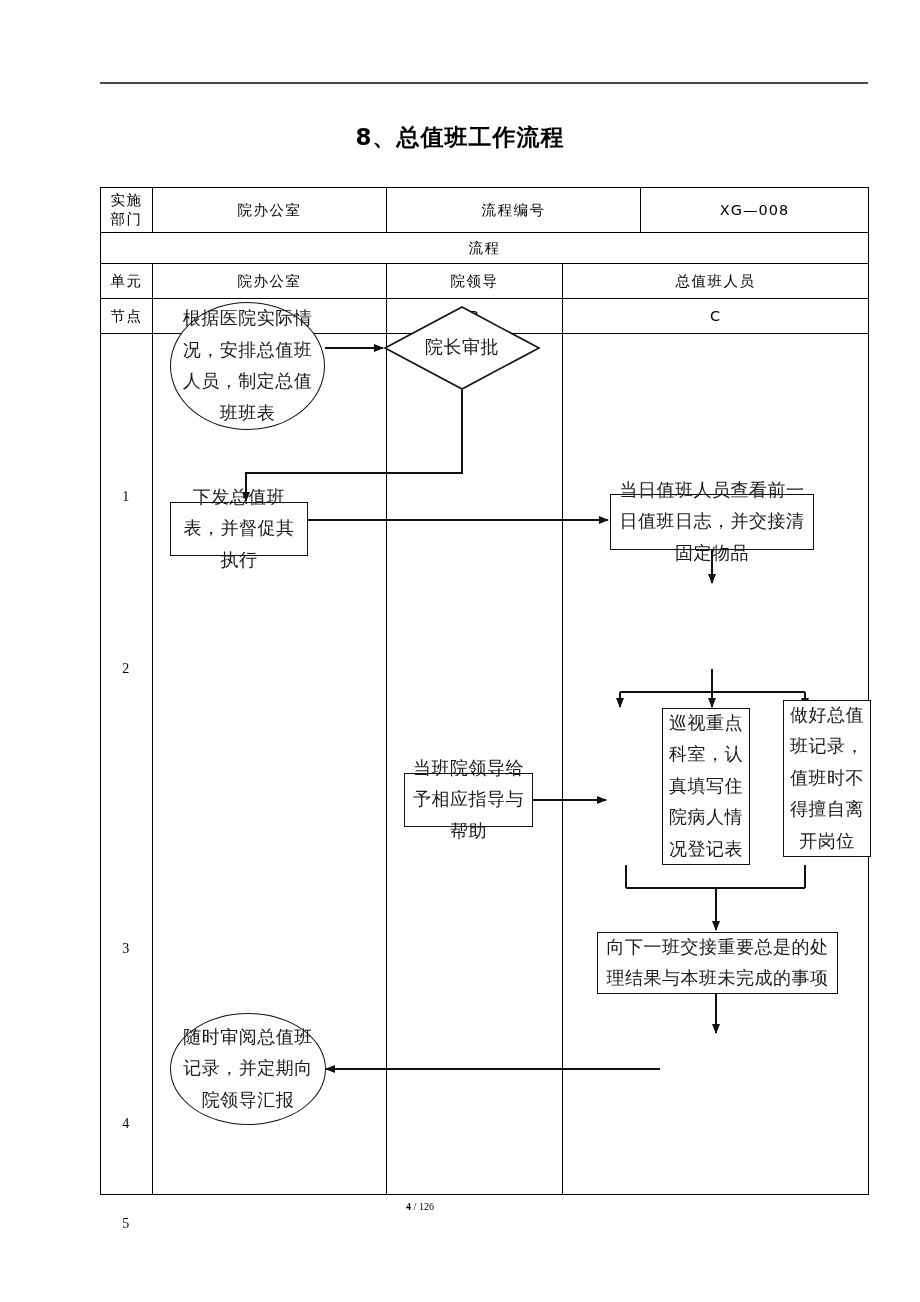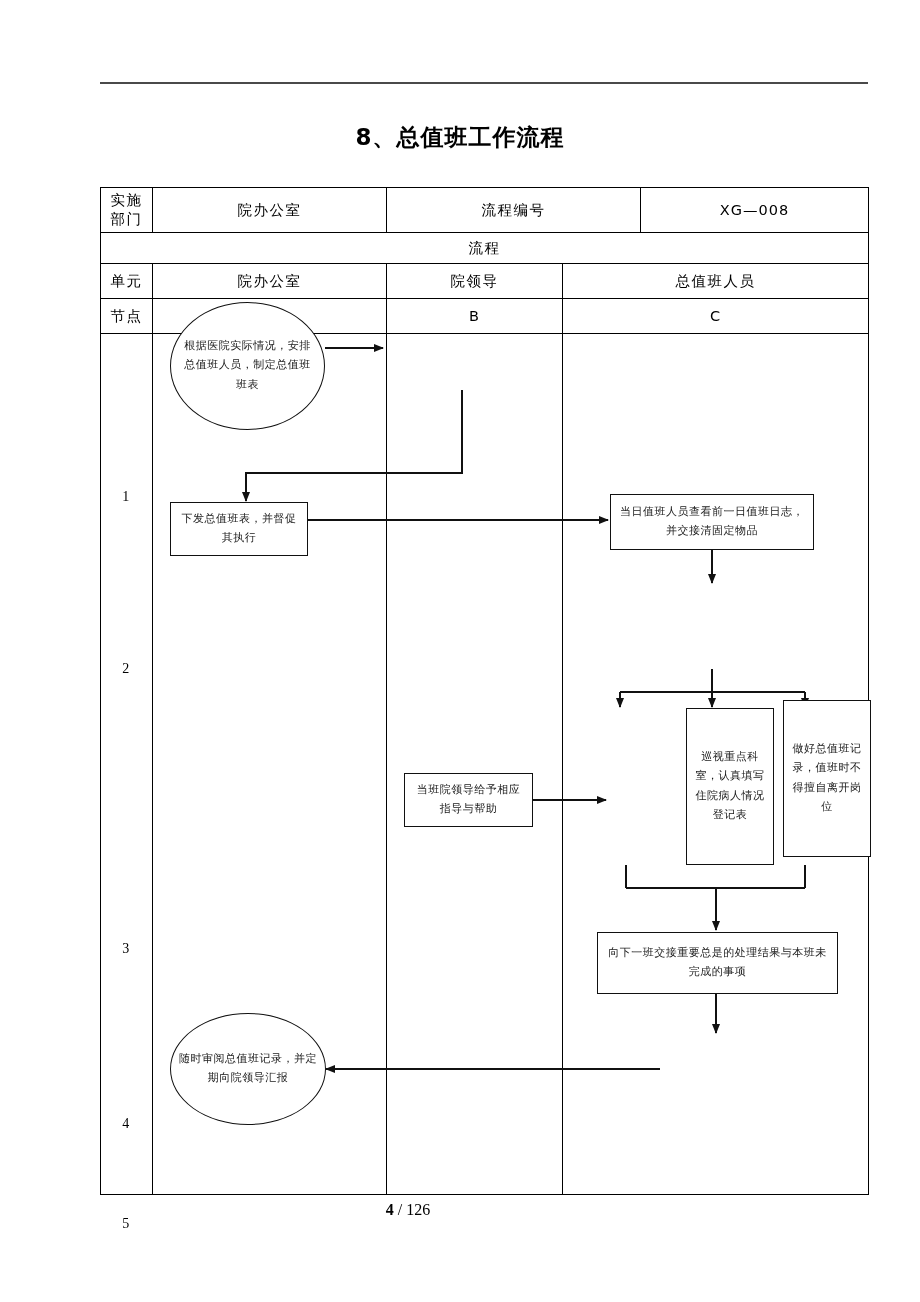--- a/index.html
+++ b/index.html
@@ -96,22 +96,22 @@
     height: 1302px;
     pointer-events: none;
   }
   .node {
     position: absolute;
     box-sizing: border-box;
     display: flex;
     align-items: center;
     justify-content: center;
     text-align: center;
-    font-family: Liberation Mono, monospace;
-    font-size: 11px;
+    font-family: Liberation Sans, sans-serif;
+    font-size: 18px;
     line-height: 1.75;
     letter-spacing: 0.5px;
     color: #1a1a1a;
     background: #ffffff;
   }
   .node.box {
     border: 1.5px solid #111111;
   }
   .node.ellipse {
     border: 1.5px solid #111111;
@@ -121,25 +121,25 @@
     border: none;
     background: transparent;
   }
   .node .inner {
     padding: 0 8px;
   }
   .node.tight .inner { padding: 0 4px; }
   
   .footer {
     position: absolute;
-    left: 0;
+    left: 12px;
     top: 1201px;
     width: 816px;
     text-align: center;
-    font-size: 16px;
+    font-size: 10px;
     font-family: "Liberation Serif", serif;
   }
   .footer .pg { font-weight: bold; }
 </style>
 </head>
 <body>
 
 <div class="page">
 
   <div class="header-rule"></div>
@@ -226,32 +226,38 @@
       <line x1="660" y1="1069" x2="326" y2="1069" marker-end="url(#arrow)"></line>
     </g>
   </svg>
 
   <div class="flow-canvas">
 
     <div class="node ellipse" style="left:170px; top:302px; width:155px; height:128px;">
       <span class="inner">根据医院实际情况，安排总值班人员，制定总值班班表</span>
     </div>
 
+    <div class="node diamond-wrap" style="left:383px; top:305px; width:158px; height:86px;">
+      <svg viewBox="0 0 158 86" width="158" height="86" style="position:absolute;left:0;top:0;">
+        <polygon points="79,2 156,43 79,84 2,43" fill="#ffffff" stroke="#111111" stroke-width="1.6"></polygon>
+      </svg>
+      <span class="inner" style="position:relative;">院长审批</span>
+    </div>
 
     <div class="node box" style="left:170px; top:502px; width:138px; height:54px;">
       <span class="inner">下发总值班表，并督促其执行</span>
     </div>
 
     <div class="node box" style="left:610px; top:494px; width:204px; height:56px;text-align:center;">
       <span class="inner">当日值班人员查看前一日值班日志，并交接清固定物品</span>
     </div>
 
 
 
-    <div class="node box tight" style="left:686px; top:708px; width:88px; height:157px;">
+    <div class="node box tight" style="left:662px; top:708px; width:88px; height:157px;">
       <span class="inner">巡视重点科室，认真填写住院病人情况登记表</span>
     </div>
 
     <div class="node box tight" style="left:783px; top:700px; width:88px; height:157px;">
       <span class="inner">做好总值班记录，值班时不得擅自离开岗位</span>
     </div>
 
     <div class="node box" style="left:404px; top:773px; width:129px; height:54px;">
       <span class="inner">当班院领导给予相应指导与帮助</span>
     </div>

